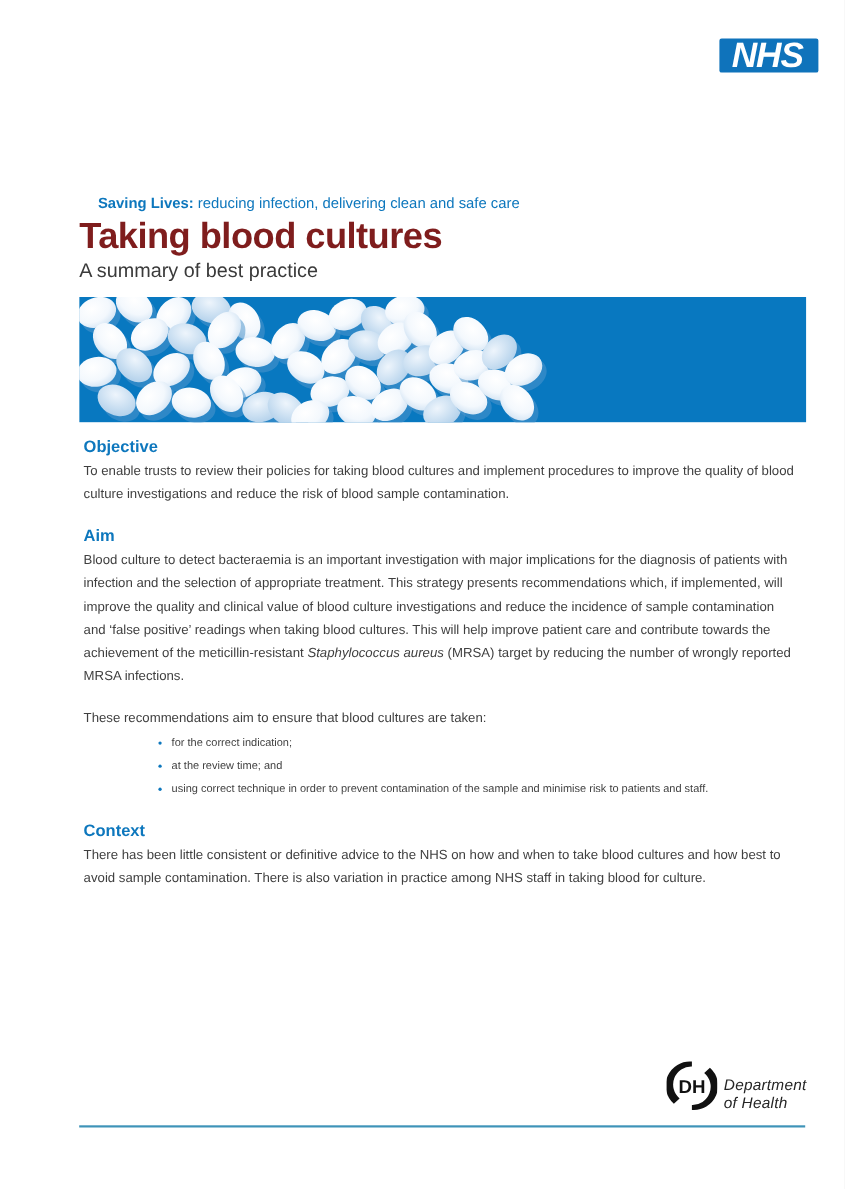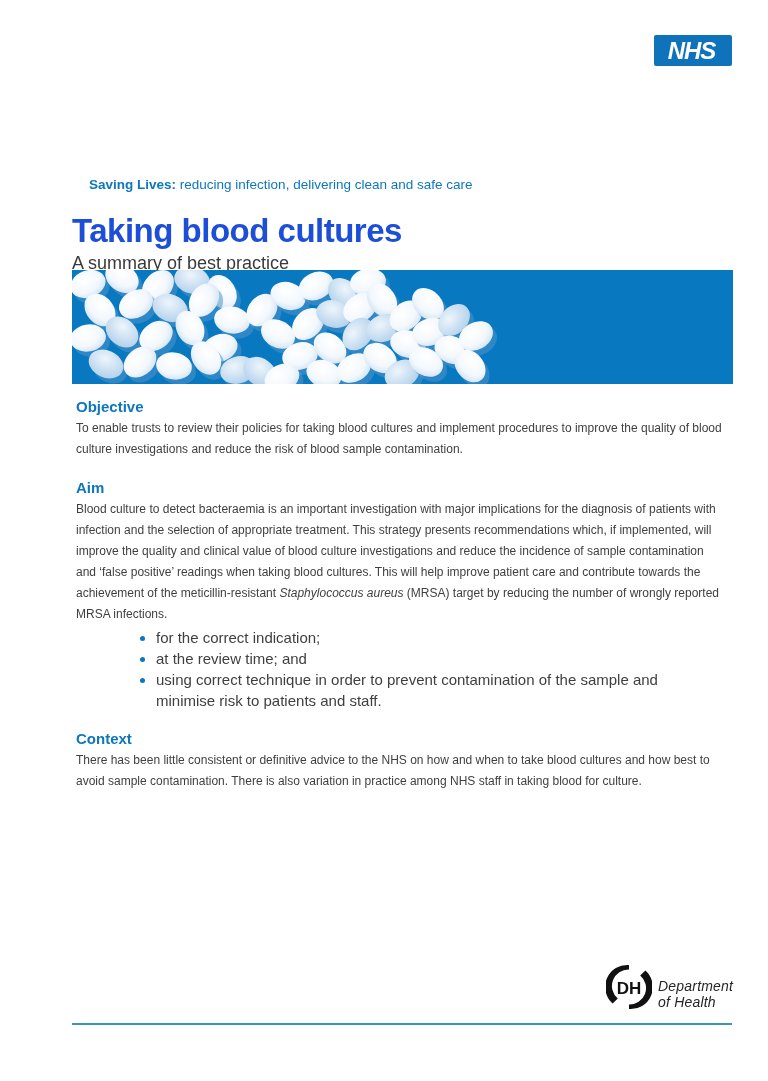--- a/index.html
+++ b/index.html
@@ -5,51 +5,51 @@
   * { margin:0; padding:0; box-sizing:border-box; }
   html,body { background:#e9e9e9; }
   body { font-family:"Liberation Sans", sans-serif; }
   .page {
     position:relative; width:768px; height:1081px;
     background:#ffffff; margin:0 auto; overflow:hidden;
   }
 
   
   .nhs-logo {
-    position:absolute; left:654px; top:35px; width:78px; height:31px;
+    position:absolute; left:654px; top:35px; width:90px; height:31px;
     background:#0f73bb; color:#ffffff; border-radius:2px;
     display:flex; align-items:center; justify-content:center;
-    font-weight:bold; font-style:italic; font-size:24px;
+    font-weight:bold; font-style:italic; font-size:32px;
     letter-spacing:-1px; padding-right:3px;
   }
 
   
   .header { position:absolute; left:72px; top:177px; width:660px; }
   .strapline { font-size:13.5px; color:#0d77bd; line-height:16px; }
   .strapline .bold { font-weight:bold;margin-left:17px; }
   .doc-title {
-    font-size:33px; font-weight:bold; color:#1d4ed8;
-    letter-spacing:-0.5px; line-height:36px; margin-top:20px;
+    font-size:33px; font-weight:bold; color:#7f1d1d;
+    letter-spacing:-0.5px; line-height:36px; margin-top:3px;
   }
   .doc-subtitle { font-size:18px; font-weight:normal; color:#3a3a3a; line-height:22px; margin-top:3px; }
 
   
   .banner { position:absolute; left:72px; top:270px; width:661px; height:114px; }
   .banner svg { display:block; }
 
   
   .main { position:absolute; left:76px; top:398px; width:648px; color:#3f3f3f; }
   .main h2 { font-size:15px; font-weight:bold; color:#0d77bd; line-height:18px; margin-bottom:2px; }
   .main p { font-size:12px; line-height:21px; }
   .sect { margin-top:0; }
   .sect + .sect { margin-top:19px; }
   .intro-para { margin-top:17px; }
   .main em { font-style:italic; }
   ul.recs { list-style:disc; padding-left:80px; margin-top:2px; }
-  ul.recs li { font-size:15px; line-height:21px; max-width:540px; }
+  ul.recs li { font-size:10px; line-height:21px; max-width:540px; }
   ul.recs li::marker { color:#0d77bd; }
 
   
   .dh-logo {
     position:absolute; left:606px; top:964px;
     display:flex; align-items:flex-end; gap:6px;
   }
   .dh-roundel { position:relative; width:46px; height:46px; }
   .dh-roundel svg { display:block; }
   .dh-text {
@@ -202,20 +202,21 @@
     <div class="sect">
       <h2>Objective</h2>
       <p>To enable trusts to review their policies for taking blood cultures and implement procedures to improve the quality of blood culture investigations and reduce the risk of blood sample contamination.</p>
     </div>
 
     <div class="sect">
       <h2>Aim</h2>
       <p><span>Blood culture to detect bacteraemia is an important investigation with major implications for the diagnosis of patients with infection and the selection of appropriate treatment. This strategy presents recommendations which, if implemented, will improve the quality and clinical value of blood culture investigations and reduce the incidence of sample contamination and ‘false positive’ readings when taking blood cultures. This will help improve patient care and contribute towards the achievement of the meticillin-resistant</span>
 <em>Staphylococcus aureus</em>
 <span>(MRSA) target by reducing the number of wrongly reported MRSA infections.</span></p>
+      <p class="intro-para">These recommendations aim to ensure that blood cultures are taken:</p>
       <ul class="recs">
         <li>for the correct indication;</li>
         <li>at the review time; and</li>
         <li>using correct technique in order to prevent contamination of the sample and minimise risk to patients and staff.</li>
       </ul>
     </div>
 
     <div class="sect">
       <h2>Context</h2>
       <p>There has been little consistent or definitive advice to the NHS on how and when to take blood cultures and how best to avoid sample contamination. There is also variation in practice among NHS staff in taking blood for culture.</p>

